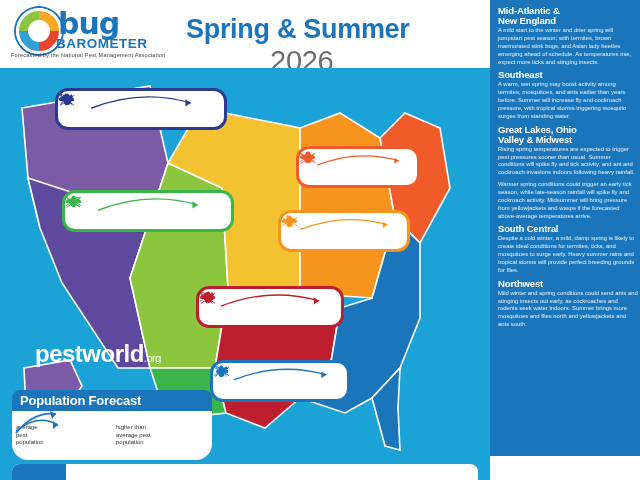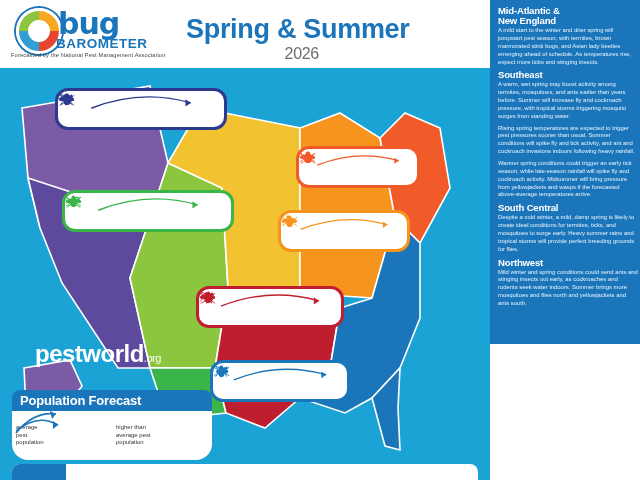--- a/index.html
+++ b/index.html
@@ -19,21 +19,21 @@
               background: conic-gradient(#f7a823 0 25%, #e8462c 25% 50%, #2f9fd6 50% 75%, #8cc63f 75% 100%);
               border:3px solid #ffffff; box-shadow:0 0 0 2px #1b75bb; }
   .logo-sun::after { content:""; position:absolute; left:50%; top:50%; transform:translate(-50%,-50%);
                      width:22px; height:22px; background:#fff; border-radius:50%; }
   .logo-bug { position:absolute; left:50px; top:0px; font-size:30px; font-weight:bold; color:#1b75bb; letter-spacing:-1px; font-family:"DejaVu Sans", sans-serif;}
   .logo-barometer { position:absolute; left:3px; top:30px; font-size:13.5px; font-weight:bold; color:#1b75bb; letter-spacing:0.5px;padding-left:45px; }
   .logo-sub { position:absolute; left:3px; top:46px; font-size:5.6px; color:#444; letter-spacing:0.2px; }
   .title-bar { position:absolute; left:186px; top:14px; height:42px; display:flex; align-items:center;flex-direction:column; }
   .title-rule { width:3px; height:34px; background:#1b75bb; margin-right:9px; }
   .title-main { font-size:27px; color:#1b75bb; font-weight:bold; letter-spacing:-0.3px; }
-  .title-year { font-size:16px; color:#6d6e71; margin-left:8px; letter-spacing:-0.3px; }
+  .title-year { font-size:29px; color:#6d6e71; margin-left:8px; letter-spacing:-0.3px; }
 
   
   .map { position:absolute; left:0; top:68px; width:490px; height:412px; background:#1ba3d6; overflow:hidden; }
   .map svg { position:absolute; left:0; top:0; }
 
   .pestworld { position:absolute; left:35px; top:272px; font-size:24px; font-weight:bold; color:#ffffff; letter-spacing:-0.5px; }
   .pestworld small { font-size:11px; font-weight:normal; }
 
   
   .callout {
@@ -62,21 +62,21 @@
   .legend-text { font-size:6px; color:#333; line-height:1.25; }
 
   
   .pestkey { position:absolute; left:12px; top:396px; width:466px; height:72px; background:#ffffff; border-radius:8px; display:flex; }
   .pestkey-label { width:54px; background:#1b75bb; border-radius:8px 0 0 8px; color:#fff;
                    font-size:13px; font-weight:bold; display:flex; flex-direction:column;
                    align-items:center; justify-content:center; line-height:1.05; letter-spacing:-0.2px;}
   .pestkey-items { flex:1; display:flex; align-items:flex-end; }
 
   
-  .panel { position:absolute; left:490px; top:0; width:150px; height:344px; background:#1b75bb; color:#ffffff; padding:6px 2px 0 8px; }
+  .panel { position:absolute; left:490px; top:0; width:150px; height:456px; background:#1b75bb; color:#ffffff; padding:6px 2px 0 8px; }
   .region { margin-bottom:4px; }
   .region h3 { margin:0 0 1px 0; font-size:9.6px; font-weight:bold; line-height:1.05; letter-spacing:-0.2px; }
   .region p { margin:0; font-size:5.9px; line-height:1.33; color:#eaf4fb; }
 </style>
 </head>
 <body>
 
 <div id="page">
 
   <div class="header">
@@ -414,20 +414,21 @@
   <div class="panel">
     <div class="region">
       <h3>Mid-Atlantic &amp;<br>New England</h3>
       <p>A mild start to the winter and drier spring will jumpstart pest season; with termites, brown marmorated stink bugs, and Asian lady beetles emerging ahead of schedule. As temperatures rise, expect more ticks and stinging insects.</p>
     </div>
     <div class="region">
       <h3>Southeast</h3>
       <p>A warm, wet spring may boost activity among termites, mosquitoes, and ants earlier than years before. Summer will increase fly and cockroach pressure, with tropical storms triggering mosquito surges from standing water.</p>
     </div>
     <div class="region">
+      <h3>Great Lakes, Ohio<br>Valley &amp; Midwest</h3>
       <p>Rising spring temperatures are expected to trigger pest pressures sooner than usual. Summer conditions will spike fly and tick activity, and ant and cockroach invasions indoors following heavy rainfall.</p>
     </div>
     <div class="region">
       <p>Warmer spring conditions could trigger an early tick season, while late-season rainfall will spike fly and cockroach activity. Midsummer will bring pressure from yellowjackets and wasps if the forecasted above-average temperatures arrive.</p>
     </div>
     <div class="region">
       <h3>South Central</h3>
       <p>Despite a cold winter, a mild, damp spring is likely to create ideal conditions for termites, ticks, and mosquitoes to surge early. Heavy summer rains and tropical storms will provide perfect breeding grounds for flies.</p>
     </div>
     <div class="region">

